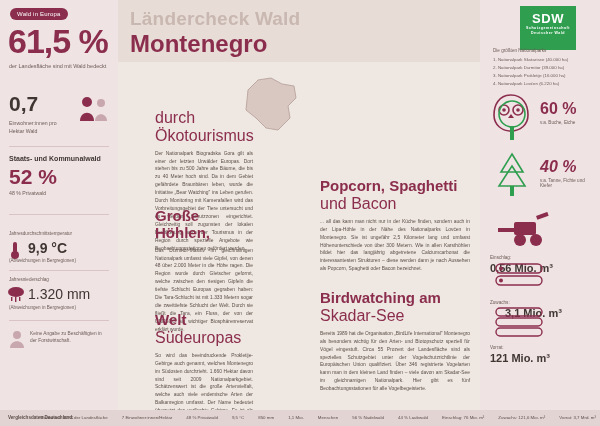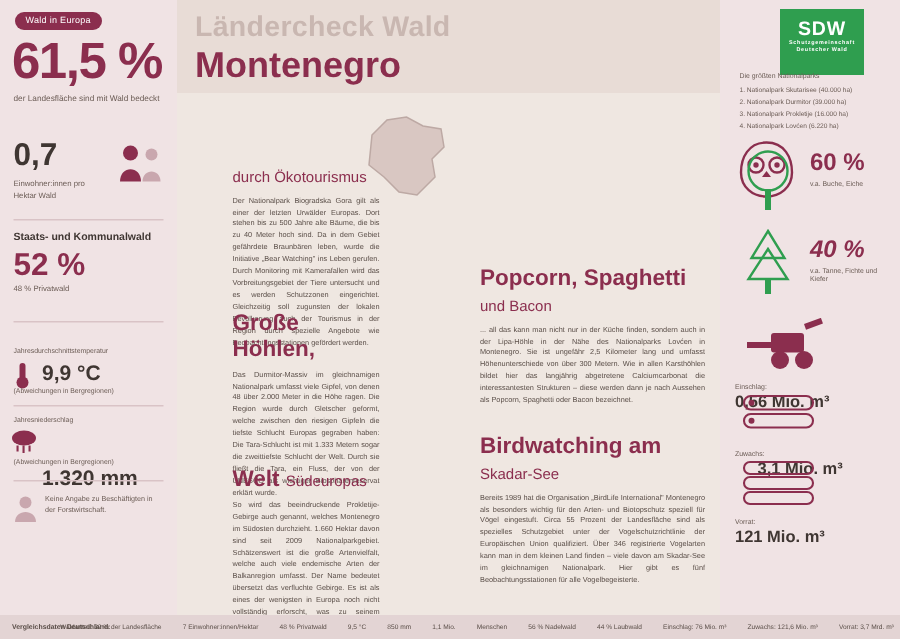--- a/index.html
+++ b/index.html
@@ -22,34 +22,34 @@
   .sub2{position:absolute;left:9px;top:120px;font-size:5.2px;color:#6b5c55;width:62px;line-height:1.5;}
   .people{position:absolute;left:78px;top:96px;}
   .hr{position:absolute;left:9px;width:100px;height:1px;background:#d9c3c6;}
   .lbl-staat{position:absolute;left:9px;top:155px;font-size:7px;font-weight:bold;color:#3f3632;}
   .num52{position:absolute;left:9px;top:165px;font-size:21px;font-weight:bold;color:#8b2e4e;}
   .sub3{position:absolute;left:9px;top:190px;font-size:5.2px;color:#6b5c55;}
   .temp-lbl{position:absolute;left:9px;top:231px;font-size:4.6px;color:#6b5c55;width:104px;}
   .temp{position:absolute;left:28px;top:240px;font-size:14px;font-weight:bold;color:#3f3632;}
   .temp-sub{position:absolute;left:9px;top:258px;font-size:4.6px;color:#6b5c55;width:104px;}
   .rain-lbl{position:absolute;left:9px;top:277px;font-size:4.6px;color:#6b5c55;width:104px;}
-  .rain{position:absolute;left:28px;top:286px;font-size:14px;font-weight:bold;color:#3f3632;margin-top:24px;}
+  .rain{position:absolute;left:28px;top:286px;font-size:14px;font-weight:normal;color:#3f3632;}
   .rain-sub{position:absolute;left:9px;top:305px;font-size:4.6px;color:#6b5c55;width:104px;}
   .noinfo{position:absolute;left:30px;top:330px;font-size:4.8px;color:#6b5c55;width:78px;line-height:1.5;}
   .ico-left{position:absolute;left:7px;}
 
   
   .head-band{position:absolute;left:118px;top:0;width:362px;height:62px;background:#e8dcd6;}
   .title1{position:absolute;left:130px;top:8px;font-size:19px;color:#c9b7b1;font-weight:bold;letter-spacing:.2px;}
   .title2{position:absolute;left:130px;top:30px;font-size:24px;color:#8b2e4e;font-weight:bold;}
   .map{position:absolute;left:238px;top:72px;}
 
   .sec{position:absolute;}
   .sec h2{margin:0;font-size:15px;color:#8b2e4e;font-weight:bold;line-height:1.12;}
-  .sec h2 .thin{font-weight:normal;font-size:10px;text-align:right;}
+  .sec h2 .thin{font-weight:normal;font-size:16px;text-align:right;}
   .sec p{margin:5px 0 0 0;font-size:4.9px;line-height:1.62;color:#5b4f49;text-align:justify;}
 
   .s1{left:155px;top:92px;width:98px;}
   .s2{left:155px;top:208px;width:98px;}
   .s3{left:155px;top:312px;width:98px;}
   .s4{left:320px;top:178px;width:150px;}
   .s5{left:320px;top:290px;width:150px;}
   .s4 h2,.s5 h2{font-size:15px;}
 
   

